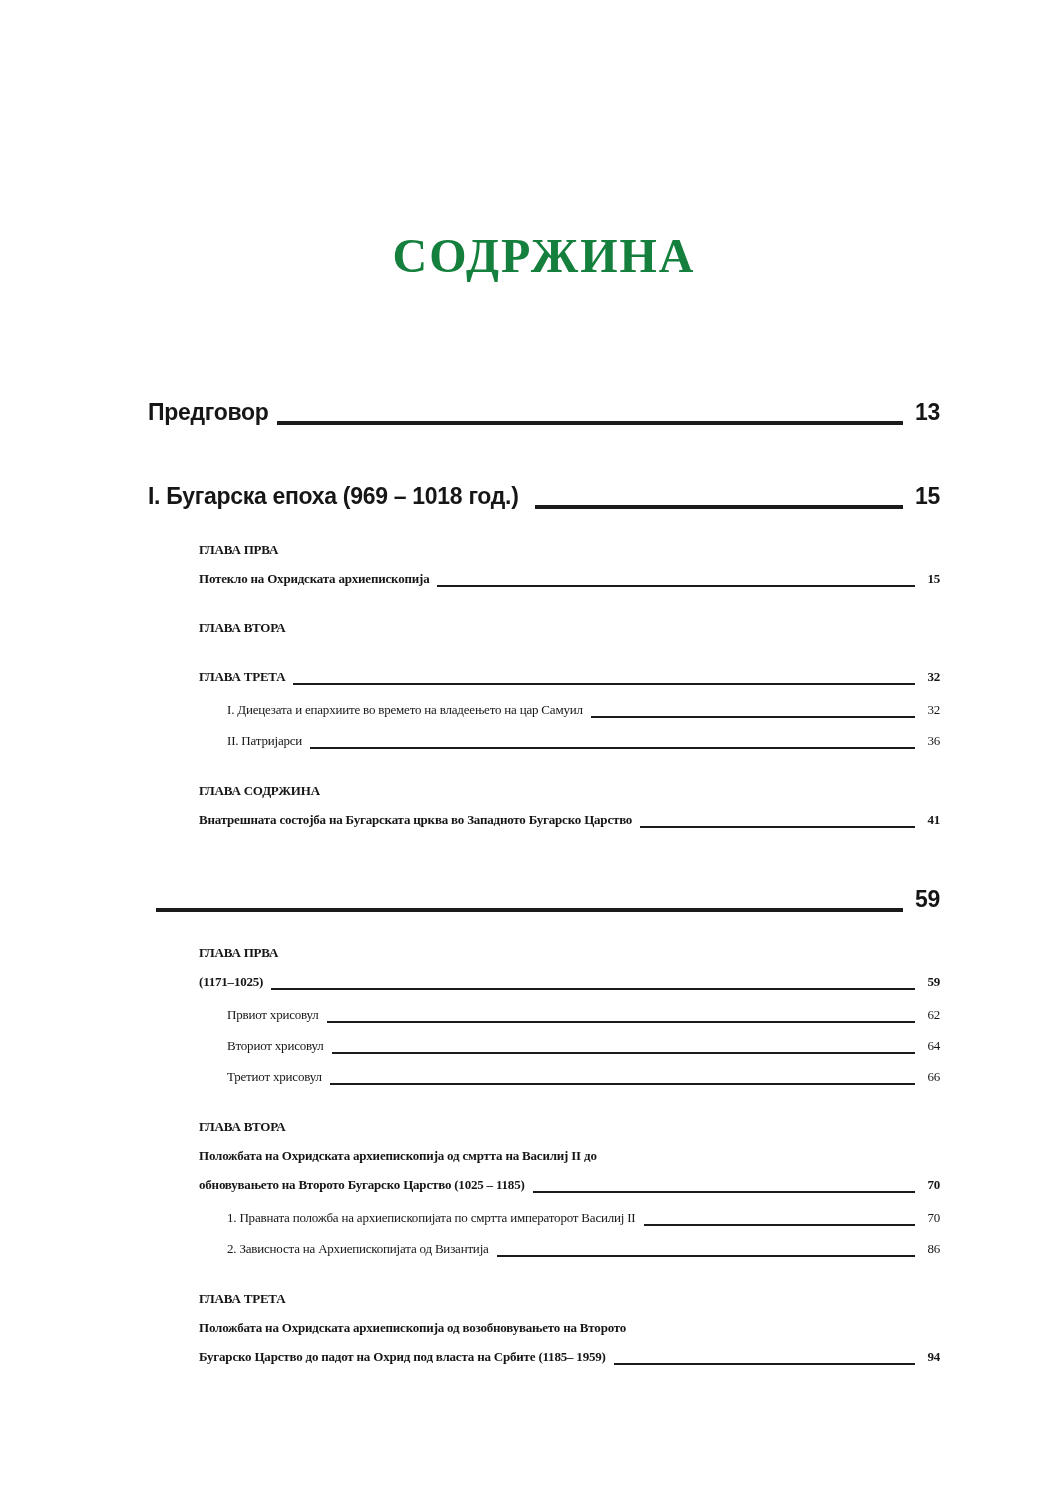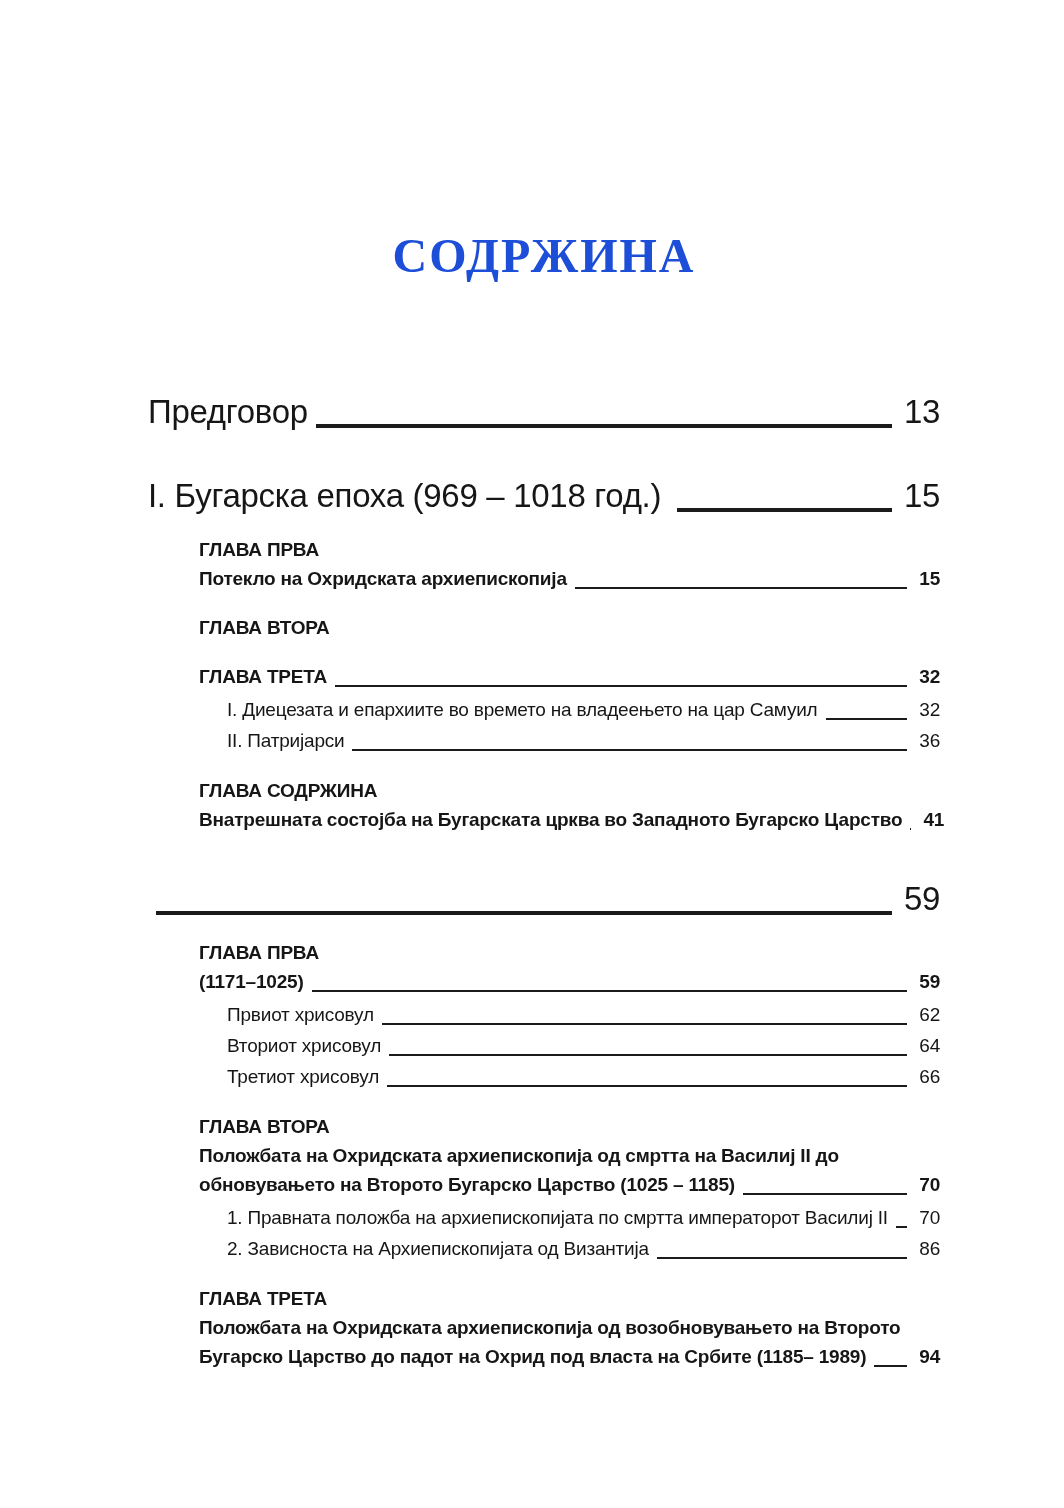--- a/index.html
+++ b/index.html
@@ -17,21 +17,21 @@
   .content {
     padding: 0 124px 0 148px;
   }
   .doc-title {
     font-family: "Liberation Serif", serif;
     font-weight: 700;
     font-size: 48px;
     letter-spacing: 2px;
     text-align: center;
     margin-top: 228px;
-    color: #1d4ed8;
+    color: #15803d;
   }
 
   
   .row {
     display: flex;
     align-items: baseline;
   }
   .lbl { white-space: nowrap; }
   .leader {
     flex: 1 1 auto;
@@ -44,40 +44,41 @@
     position: absolute;
     left: 8px;
     right: 5px;
     bottom: -4px;
     border-bottom: 2px solid #1b1b1b;
   }
   .pg { margin-left: 7px; white-space: nowrap; }
 
   
   .front, .part {
-    font-size: 33px;
-    font-weight: 400;
+    font-size: 23px;
+    font-weight: 700;
     letter-spacing: -0.3px;
     line-height: 38px;
     text-align: center;
   }
   .front { margin-top: 110px; }
   .part  { margin-top: 46px; }
   .front .leader::after, .part .leader::after {
     border-bottom-width: 4px;
     bottom: -5px;
   }
   .part .lbl { padding-right: 8px; }
 
   
   .group {
     margin-top: 20px;
     margin-left: 51px;
-    font-size: 19px;
+    font-size: 13px;
     letter-spacing: -0.2px;
+    font-family: Liberation Serif, serif;
   }
   .chap-head, .chap-line {
     font-weight: 700;
     line-height: 29px;
   }
   .sub {
     font-weight: 400;
     line-height: 31px;
     margin-left: 28px;
   }
@@ -196,19 +197,19 @@
         <span class="leader"></span>
         <span class="pg">86</span>
       </div>
     </div>
   </div>
 
   <div class="group">
     <div class="chap-head">ГЛАВА ТРЕТА</div>
     <div class="chap-line">Положбата на Охридската архиепископија од возобновувањето на Второто</div>
     <div class="row chap-line">
-      <span class="lbl">Бугарско Царство до падот на Охрид под власта на Србите (1185– 1989)</span>
+      <span class="lbl">Бугарско Царство до падот на Охрид под власта на Србите (1185– 1959)</span>
       <span class="leader"></span>
       <span class="pg">94</span>
     </div>
   </div>
 
 </div>
 
 </body></html>

